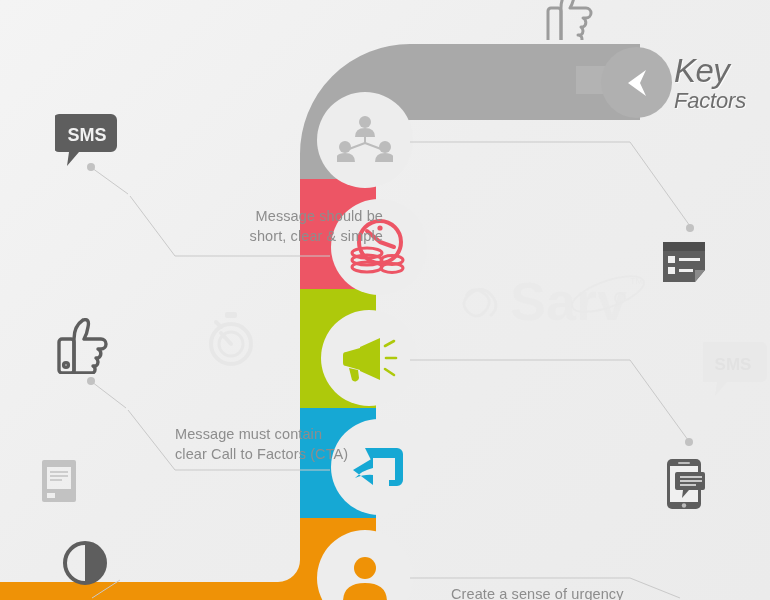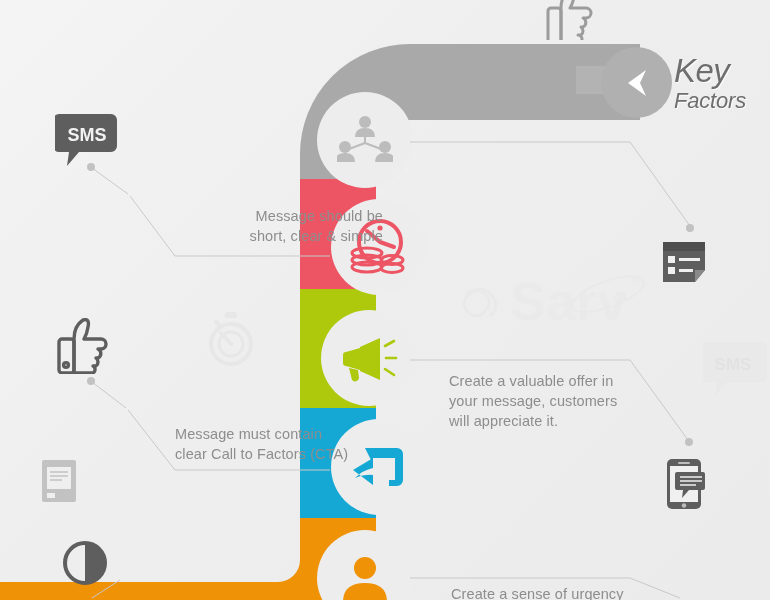--- a/index.html
+++ b/index.html
@@ -208,23 +208,20 @@
       <circle cx="91" cy="381" r="4" fill="#c2c2c2" stroke="none"></circle>
 
       <path d="M410 578 H630 L680 598"></path>
 
       <path d="M92 598 L120 580"></path>
     </g>
   </svg>
 
   <div class="note" id="note-2">Message should be
 short, clear &amp; simple</div>
-  <div class="note" id="note-3">Create a valuable offer in
-your message, customers
-will appreciate it.</div>
   <div class="note" id="note-4">Message must contain
 clear Call to Factors (CTA)</div>
   <div class="note" id="note-5">Create a sense of urgency</div>
 
   <div id="title-stub"></div>
   <div id="title-badge">
     <svg width="34" height="34" viewBox="0 0 34 34">
       <path d="M26 4 L8 17 L26 30 L20 17 z" fill="#ffffff"></path>
     </svg>
   </div>

